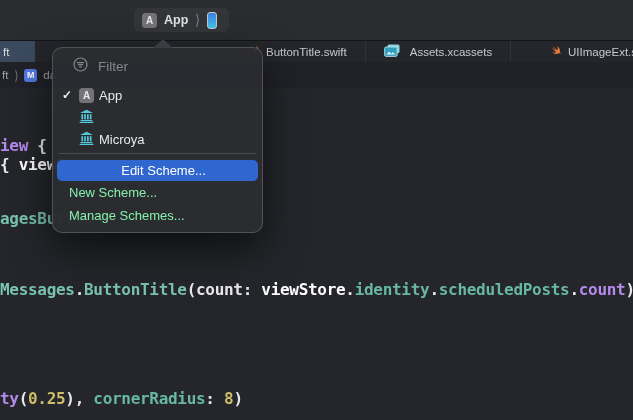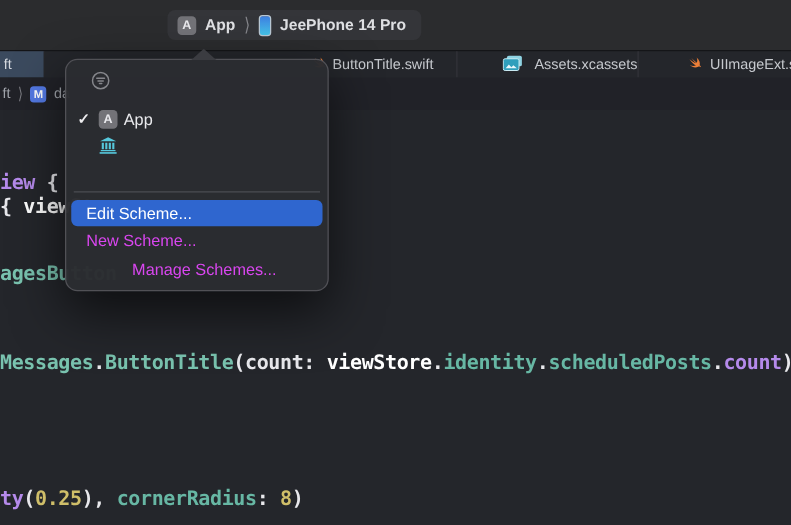--- a/index.html
+++ b/index.html
@@ -16,21 +16,21 @@
            font-size:10px;font-weight:700;display:flex;align-items:center;justify-content:center;}
   .chev{color:#85868B;font-size:12px;font-weight:400;transform:scaleY(1.25);}
   .iphone-icon{width:10px;height:17px;border:1.2px solid #B9C8D4;border-radius:3px;
            background:linear-gradient(180deg,#3E7FE0,#45C4EA);box-sizing:border-box;}
 
   
   .tab{position:absolute;top:41px;height:21px;display:flex;align-items:center;
        font-size:11.5px;color:#C6C9CE;box-sizing:border-box;overflow:hidden;}
   .tab-active{left:0;width:35px;background:#3B4A5E;padding-left:3px;color:#D6DAE0;}
   .tab-1{left:35px;width:330px;border-left:1px solid #26272B;padding-left:212px;gap:5px;}
-  .tab-2{left:365px;width:145px;border-left:1px solid #32333A;justify-content:flex-end;gap:10px;}
+  .tab-2{left:365px;width:145px;border-left:1px solid #32333A;justify-content:center;gap:10px;}
   .tab-3{left:510px;width:160px;border-left:1px solid #32333A;padding-left:38px;gap:6px;}
 
   
   .breadcrumbbar{position:absolute;top:62px;left:0;right:0;height:26px;background:#212228;
        display:flex;align-items:center;gap:6px;padding-left:2px;font-size:11.5px;color:#A0A4AB;}
   .m-badge{width:13px;height:13px;border-radius:3px;background:#5379E4;color:#fff;font-size:9px;
        font-weight:700;display:flex;align-items:center;justify-content:center;}
   .bc-chev{color:#7C7D83;font-size:10px;transform:scaleY(1.3);}
 
   
@@ -51,38 +51,37 @@
   .filter-input{background:transparent;border:none;outline:none;color:#E8E9EC;font-size:13.5px;
        width:140px;margin-left:8px;font-family:"Liberation Sans",sans-serif;}
   .filter-input::placeholder{color:#85868B;opacity:1;}
   .row-app{top:36px;}.row-bsv{top:58px;}.row-mic{top:80px;}
   .check{position:absolute;left:9px;font-size:12px;color:#EDEDEF;font-weight:700;}
   .scheme-icon{position:absolute;left:26px;top:3px;}
   .scheme-app-badge{position:absolute;left:26px;top:3.5px;}
   .scheme-label{position:absolute;left:46px;}
   .menu-sep{position:absolute;top:105px;left:6px;right:6px;height:1px;background:#4B4C52;}
   .action-row{position:absolute;left:4px;right:4px;height:21px;border-radius:5px;
-       display:flex;align-items:center;padding-left:12px;font-size:13px;color:#d946ef;font-weight:500;}
+       display:flex;align-items:center;padding-left:12px;font-size:13px;color:#86efac;font-weight:500;}
   .action-edit{top:112px;}
   .action-new{top:134px;}
-  .action-manage{top:157px;justify-content:center;}
+  .action-manage{top:157px;}
   .hl{color:#FFFFFF;}
 </style>
 </head>
 <body>
 
 <div class="screen">
 
   <div class="toolbar">
     <div class="scheme-selector">
       <span class="app-badge">A</span>
       <span>App</span>
       <span class="chev">⟩</span>
       <span class="iphone-icon"></span>
-      <span>JeePhone 14 Pro</span>
     </div>
   </div>
 
   <div class="tab tab-active">
     <span>ft</span>
   </div>
 
   <div class="tab tab-1">
     <span>
       <svg width="13" height="13" viewBox="0 0 16 16" fill="#ED7F38">
@@ -130,20 +129,21 @@
   <div class="popup">
     <div class="popup-arrow"></div>
 
     <div class="menu-row filter-row">
       <span>
         <svg width="15" height="15" viewBox="0 0 15 15">
             <circle cx="7.5" cy="7.5" r="6.5" fill="none" stroke="#85868B" stroke-width="1.2"></circle>
             <path d="M4.4 5.6h6.2M5.4 7.7h4.2M6.6 9.8h1.8" stroke="#85868B" stroke-width="1.2" stroke-linecap="round"></path>
           </svg>
       </span>
+      <input class="filter-input" placeholder="Filter" style="">
     </div>
 
     <div class="menu-row row-app">
       <span class="check">✓</span>
       <span class="scheme-app-badge app-badge">A</span>
       <span class="scheme-label">App</span>
     </div>
 
     <div class="menu-row row-bsv">
       <span class="scheme-icon">
@@ -152,24 +152,38 @@
             <rect x="2.4" y="5.2" width="1.7" height="5.2"></rect>
             <rect x="5.2" y="5.2" width="1.7" height="5.2"></rect>
             <rect x="8" y="5.2" width="1.7" height="5.2"></rect>
             <rect x="10.8" y="5.2" width="1.7" height="5.2"></rect>
             <rect x="1.6" y="11" width="11.8" height="1"></rect>
             <rect x="0.7" y="12.7" width="13.6" height="1.3"></rect>
           </svg>
       </span>
     </div>
 
+    <div class="menu-row row-mic">
+      <span class="scheme-icon">
+        <svg width="15" height="15" viewBox="0 0 15 15" fill="#56C8DC">
+            <path d="M7.5 0.8 L14 3.9 H1 Z"></path>
+            <rect x="2.4" y="5.2" width="1.7" height="5.2"></rect>
+            <rect x="5.2" y="5.2" width="1.7" height="5.2"></rect>
+            <rect x="8" y="5.2" width="1.7" height="5.2"></rect>
+            <rect x="10.8" y="5.2" width="1.7" height="5.2"></rect>
+            <rect x="1.6" y="11" width="11.8" height="1"></rect>
+            <rect x="0.7" y="12.7" width="13.6" height="1.3"></rect>
+          </svg>
+      </span>
+      <span class="scheme-label">Microya</span>
+    </div>
 
     <div class="menu-sep"></div>
 
-    <div class="action-row action-edit hl" id="edit-row" style="background: rgb(47, 102, 207);">
+    <div class="action-row action-edit hl" id="edit-row" style="background: rgb(47, 102, 207); justify-content: center;">
       <span>Edit Scheme...</span>
     </div>
     <div class="action-row action-new">
       <span>New Scheme...</span>
     </div>
     <div class="action-row action-manage">
       <span>Manage Schemes...</span>
     </div>
   </div>
 

